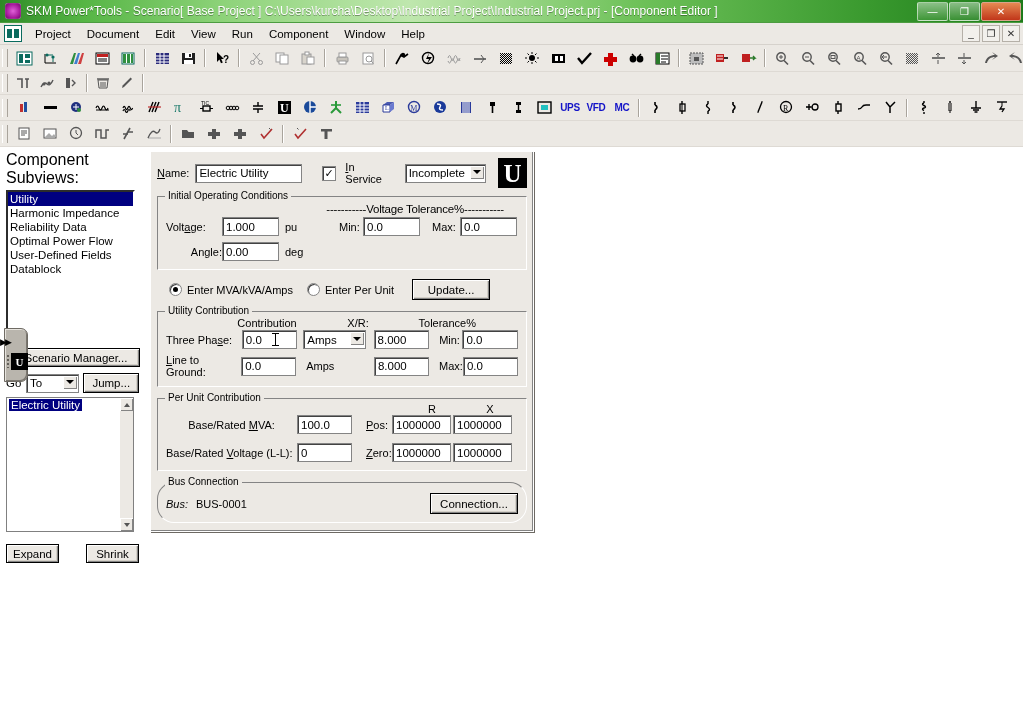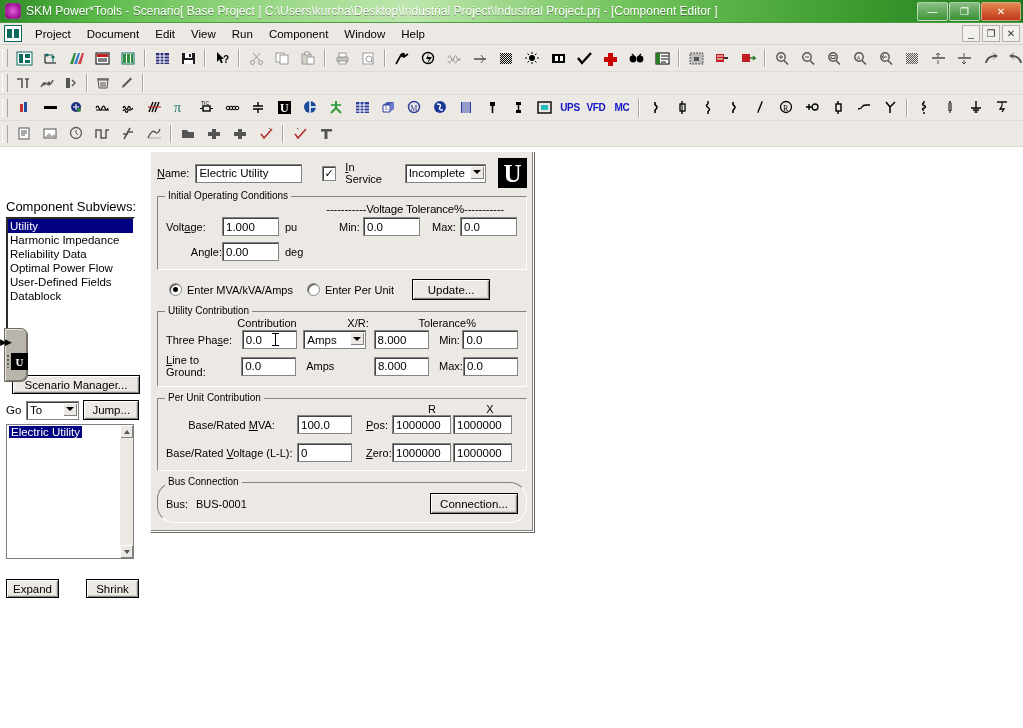--- a/index.html
+++ b/index.html
@@ -48,21 +48,21 @@
   .tbtn svg{display:block;}
   .tbtn.sm{width:20px;height:19px;}
   .sep{width:1px;height:18px;background:#a9a49c;margin:0 3px;border-right:1px solid #ffffff;flex:none;}
   .grip{width:4px;height:18px;margin:0 3px 0 2px;border-left:1px solid #fff;border-right:1px solid #a9a49c;flex:none;}
   .txtbtn{font-weight:bold;font-size:10px;color:#1414c8;letter-spacing:-.3px;}
   
   #client{position:relative;height:585px;background:#ffffff;}
   #desk{position:absolute;left:0;top:0;right:0;bottom:0;background:#ffffff;}
   
   #leftpanel{position:absolute;left:6px;top:4px;width:133px;}
-  .lbl{font-size:13px;color:#000;margin-top:48px;}
+  .lbl{font-size:16px;color:#000;}
   #subviewlist{margin-top:3px;width:125px;height:148px;background:#fff;
     border:2px inset #b0aca4;border-top-color:#808080;border-left-color:#808080;
     border-right-color:#fff;border-bottom-color:#fff;overflow:hidden;}
   #subviewlist .li{padding:0 2px;font-size:11.5px;line-height:14px;white-space:nowrap;}
   #subviewlist .li.sel{background:#000080;color:#fff;}
   .w95btn{
     background:#ece9e4;border:1px solid #000;
     box-shadow:inset 1px 1px 0 #fff, inset -1px -1px 0 #848484, inset -2px -2px 0 #d4d0c8;
     font-size:11.5px;color:#000;display:flex;align-items:center;justify-content:center;
     cursor:default;font-family:"Liberation Sans",sans-serif;
@@ -91,21 +91,21 @@
              position:relative;overflow:hidden;}
   #compolist .sel{background:#000080;color:#fff;font-size:11.5px;padding:0 2px;display:inline-block;
                   margin:1px 0 0 2px;}
   #cl-scroll{position:absolute;right:0;top:0;width:13px;height:100%;background:#ece9e4;border-left:1px solid #fff;}
   #cl-scroll .ar{width:13px;height:13px;background:#ece9e4;
                  box-shadow:inset 1px 1px 0 #fff,inset -1px -1px 0 #848484;
                  display:flex;align-items:center;justify-content:center;}
   #cl-scroll .ar.dn{position:absolute;bottom:0;}
   #cl-scroll .ar i{border-left:3px solid transparent;border-right:3px solid transparent;border-bottom:4px solid #555;}
   #cl-scroll .ar.dn i{border-bottom:none;border-top:4px solid #555;}
-  #expandrow{margin-top:20px;display:flex;gap:27px;}
+  #expandrow{margin-top:12px;display:flex;gap:27px;}
   #expandrow .w95btn{width:63px;height:17px;}
   
   #dockhandle{position:absolute;left:0;top:181px;width:26px;height:52px;z-index:40;}
   #dockhandle .body{position:absolute;left:4px;top:0;width:22px;height:52px;background:#b9b5ad;
     border:1px solid #6f6b64;border-radius:0 7px 7px 0;
     box-shadow:inset 1px 1px 0 #e7e4de, inset -1px -1px 0 #7a766f;}
   #dockhandle .arrows{position:absolute;left:0px;top:9px;color:#000;font-size:9px;letter-spacing:-2px;}
   #dockhandle .dots{position:absolute;left:6px;top:26px;width:11px;height:14px;
     background-image:radial-gradient(#55524c 40%,transparent 41%);
     background-size:4px 4px;opacity:.85;}
@@ -932,20 +932,20 @@
         <div class="w95edit" style="width:50px;height:17px;">0</div>
         <div style="margin-left:14px;width:26px;"><span class="ul">Z</span>ero:</div>
         <div class="w95edit" style="width:54px;height:17px;">1000000</div>
         <div class="w95edit" style="width:54px;height:17px;margin-left:2px;">1000000</div>
       </div>
     </div>
 
     <div class="grp" style="margin-top:11px;padding:10px 8px 8px 8px;border-radius:17px;">
       <div class="cap">Bus Connection</div>
       <div class="row">
-        <div style="width:30px;">Bus:</div>
+        <div style="width:30px;font-style:italic;">Bus:</div>
         <div>BUS-0001</div>
         <div class="w95btn" style="width:86px;height:19px;margin-left:auto;">Connection...</div>
       </div>
     </div>
 
   </div>
 </div>
 
 </body></html>

